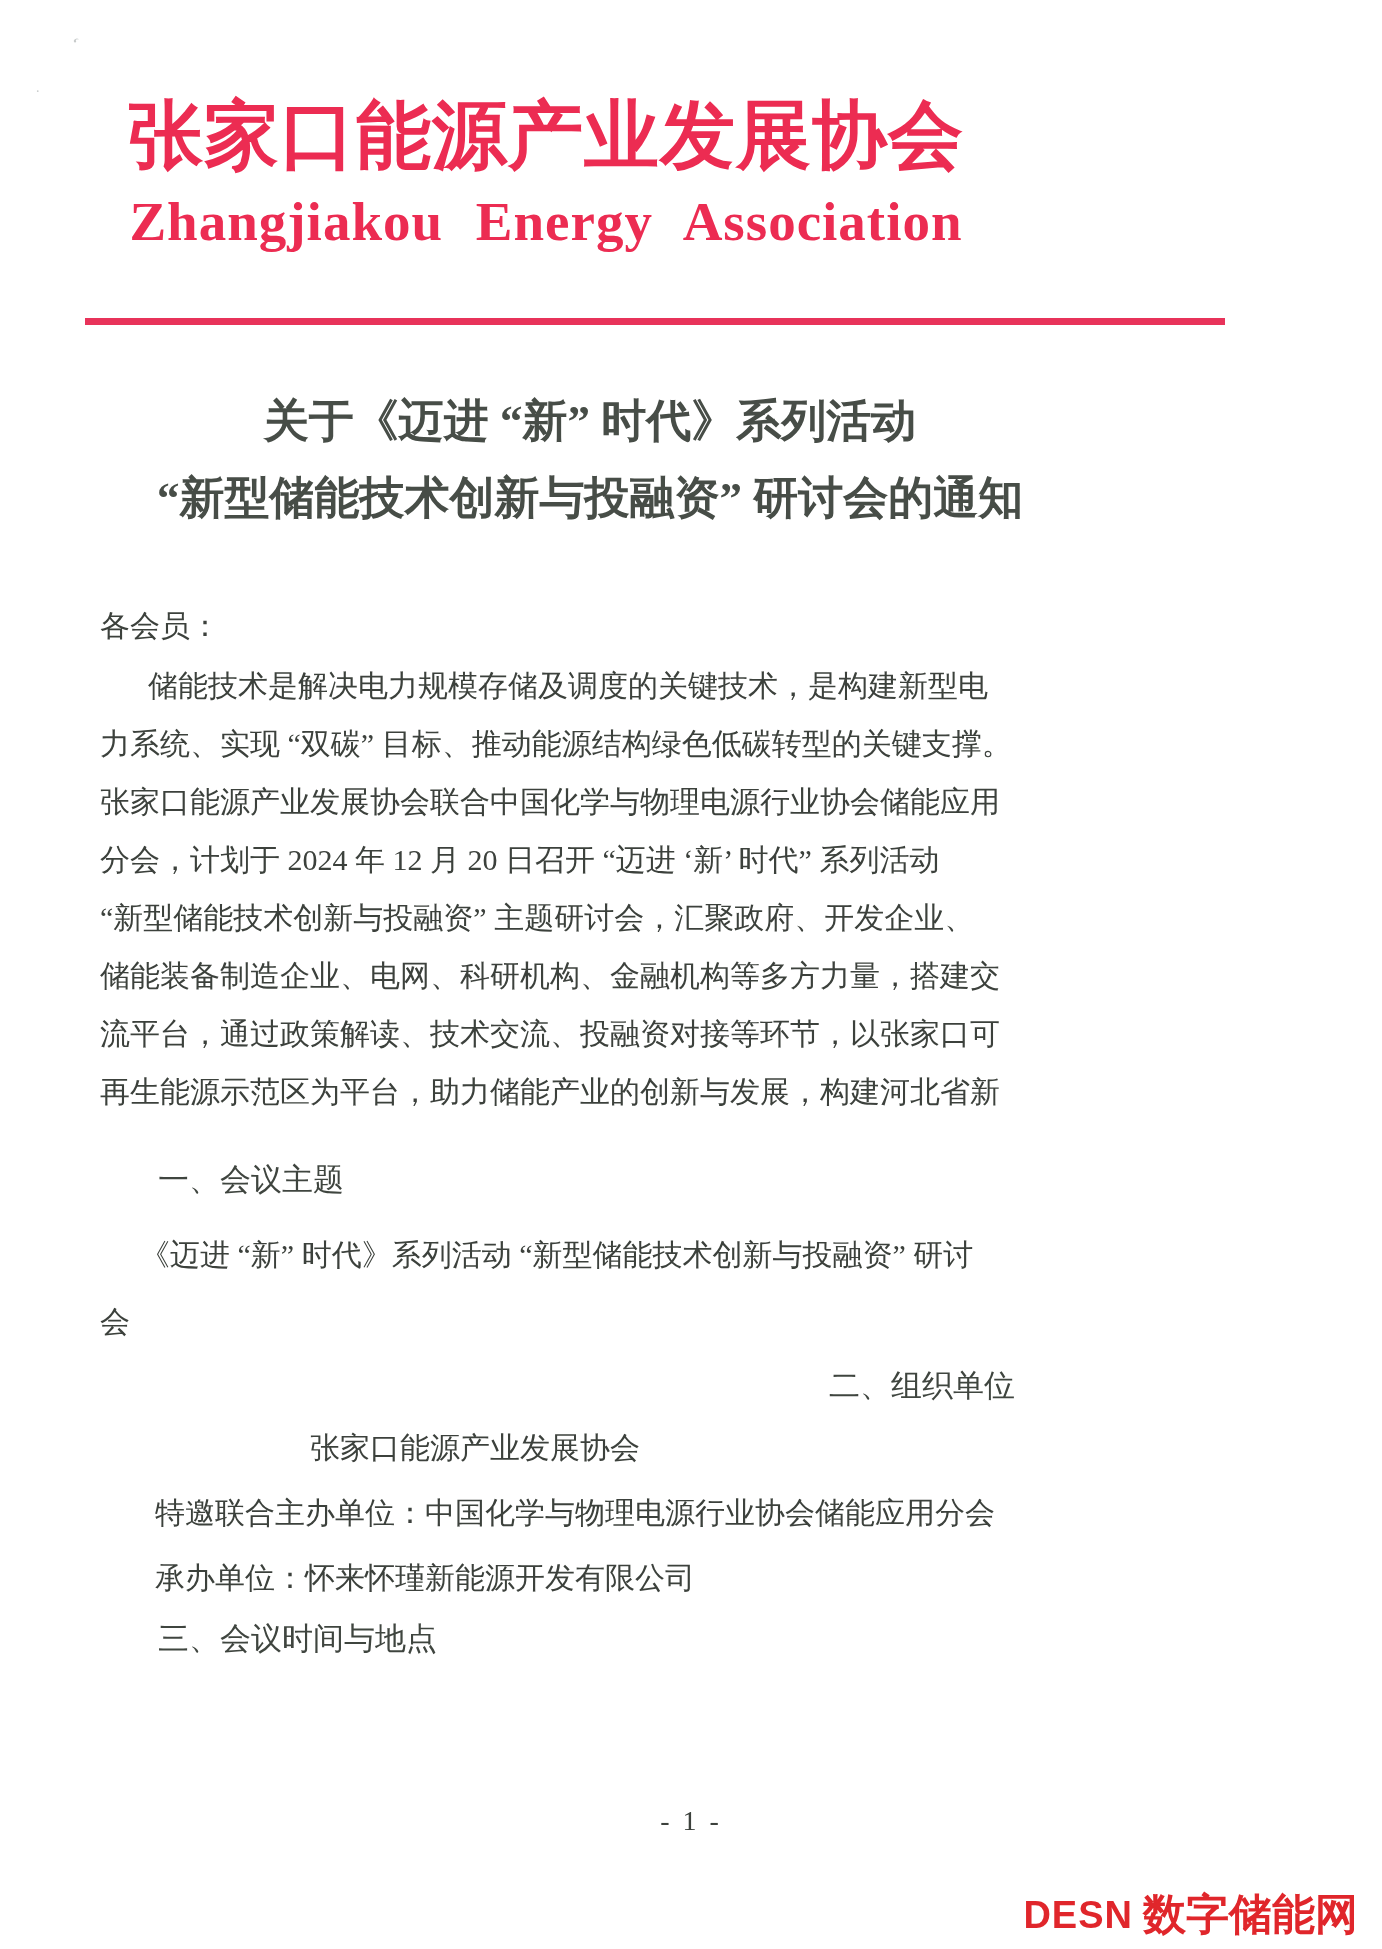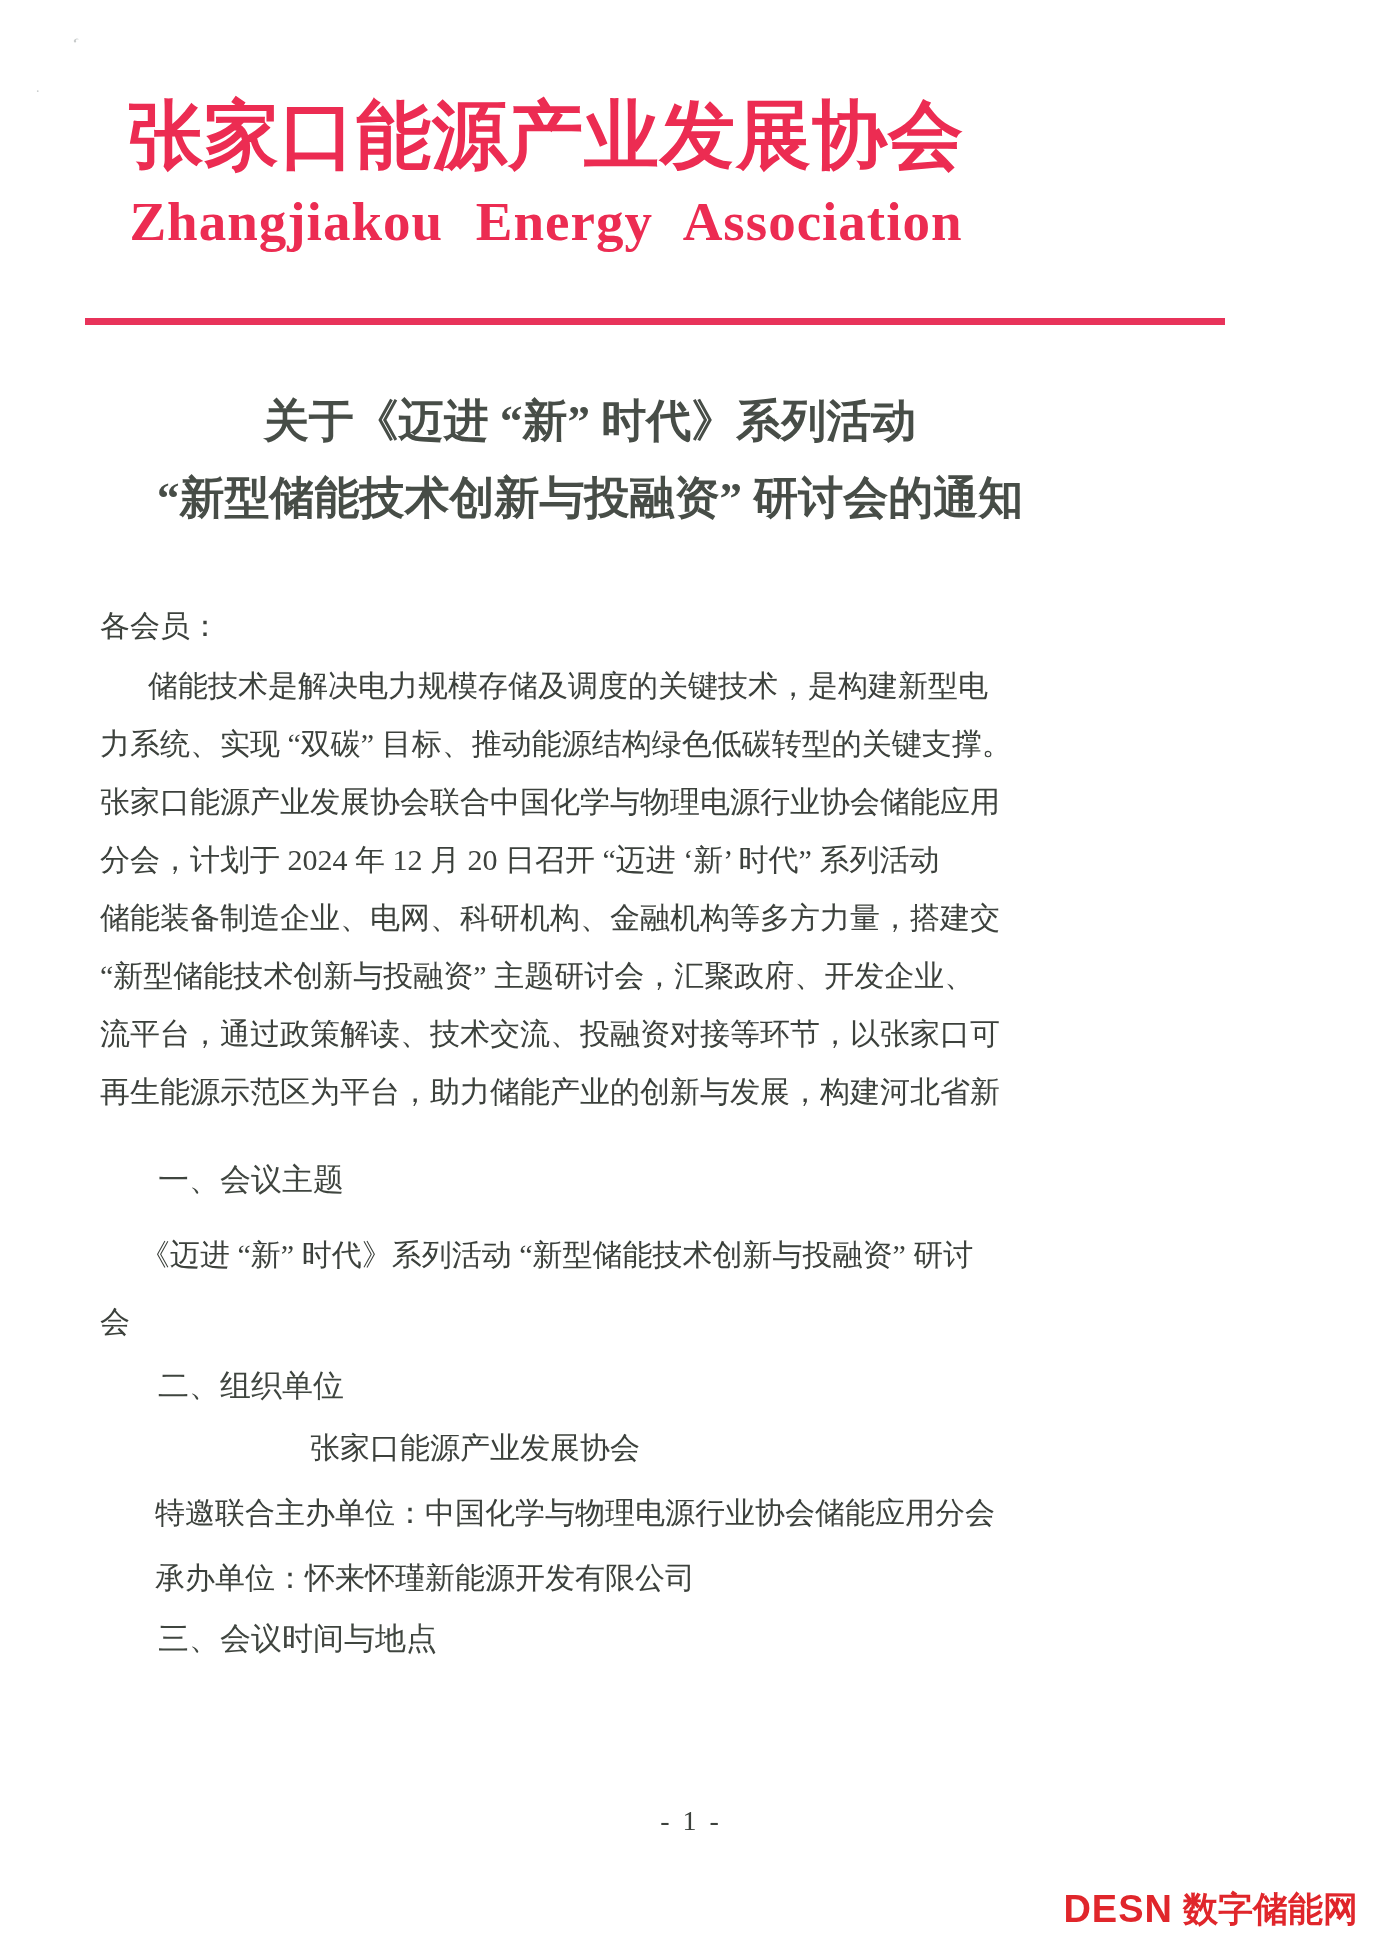--- a/index.html
+++ b/index.html
@@ -81,21 +81,21 @@
   .sec-heading{
     font-family:"Liberation Sans", sans-serif;
     font-weight:400;
     font-size:31px;
     color:#3f453f;
     margin-left:58px;
     line-height:58px;
     white-space:nowrap;
   }
   .sec-heading.h1{ margin-top:30px; }
-  .sec-heading.h2{ margin-top:2px; }
+  .sec-heading.h2{ margin-top:2px;text-align:right; }
   .sec-heading.h3{ margin-top:0px; }
   .topic-line1{ margin-top:12px; margin-left:40px; line-height:67px; white-space:nowrap;}
   .topic-line2{ margin-left:0px;  line-height:67px; white-space:nowrap;}
   .org-line{ margin-left:55px; height:65px; line-height:65px; white-space:nowrap;}
   .org-line.first{ margin-top:12px; }
   .org-line.indent2{ margin-left:210px; }
   
   .page-number{
     position:absolute;
     top:1805px;
@@ -116,21 +116,21 @@
     color:#e0262b;
   }
   .logo-latin{
     font-weight:900;
     font-size:38px;
     letter-spacing:1px;
     vertical-align:middle;
   }
   .logo-cn{
     font-weight:900;
-    font-size:35px;
+    font-size:43px;
     margin-left:10px;
     vertical-align:middle;
   }
   
   .artifact{position:absolute;color:#9aa0a0;opacity:.55;font-size:20px;}
   .artifact.a1{left:70px;top:32px;transform:rotate(35deg);}
   .artifact.a2{left:36px;top:80px;font-size:14px;}
 </style>
 </head>
 <body>
@@ -153,22 +153,22 @@
 
   <div class="body-block">
 
     <div class="salutation">各会员：</div>
 
     <div>
       <div class="para-line indent">储能技术是解决电力规模存储及调度的关键技术，是构建新型电</div>
       <div class="para-line">力系统、实现 “双碳” 目标、推动能源结构绿色低碳转型的关键支撑。</div>
       <div class="para-line">张家口能源产业发展协会联合中国化学与物理电源行业协会储能应用</div>
       <div class="para-line">分会，计划于 2024 年 12 月 20 日召开 “迈进 ‘新’ 时代” 系列活动</div>
+      <div class="para-line">“新型储能技术创新与投融资” 主题研讨会，汇聚政府、开发企业、</div>
       <div class="para-line">储能装备制造企业、电网、科研机构、金融机构等多方力量，搭建交</div>
-      <div class="para-line">“新型储能技术创新与投融资” 主题研讨会，汇聚政府、开发企业、</div>
       <div class="para-line">流平台，通过政策解读、技术交流、投融资对接等环节，以张家口可</div>
       <div class="para-line">再生能源示范区为平台，助力储能产业的创新与发展，构建河北省新</div>
     </div>
 
     <div class="sec-heading h1">一、会议主题</div>
     <div class="topic-line1">《迈进 “新” 时代》系列活动 “新型储能技术创新与投融资” 研讨</div>
     <div class="topic-line2">会</div>
 
     <div class="sec-heading h2">二、组织单位</div>
     <div class="org-line indent2">张家口能源产业发展协会</div>

